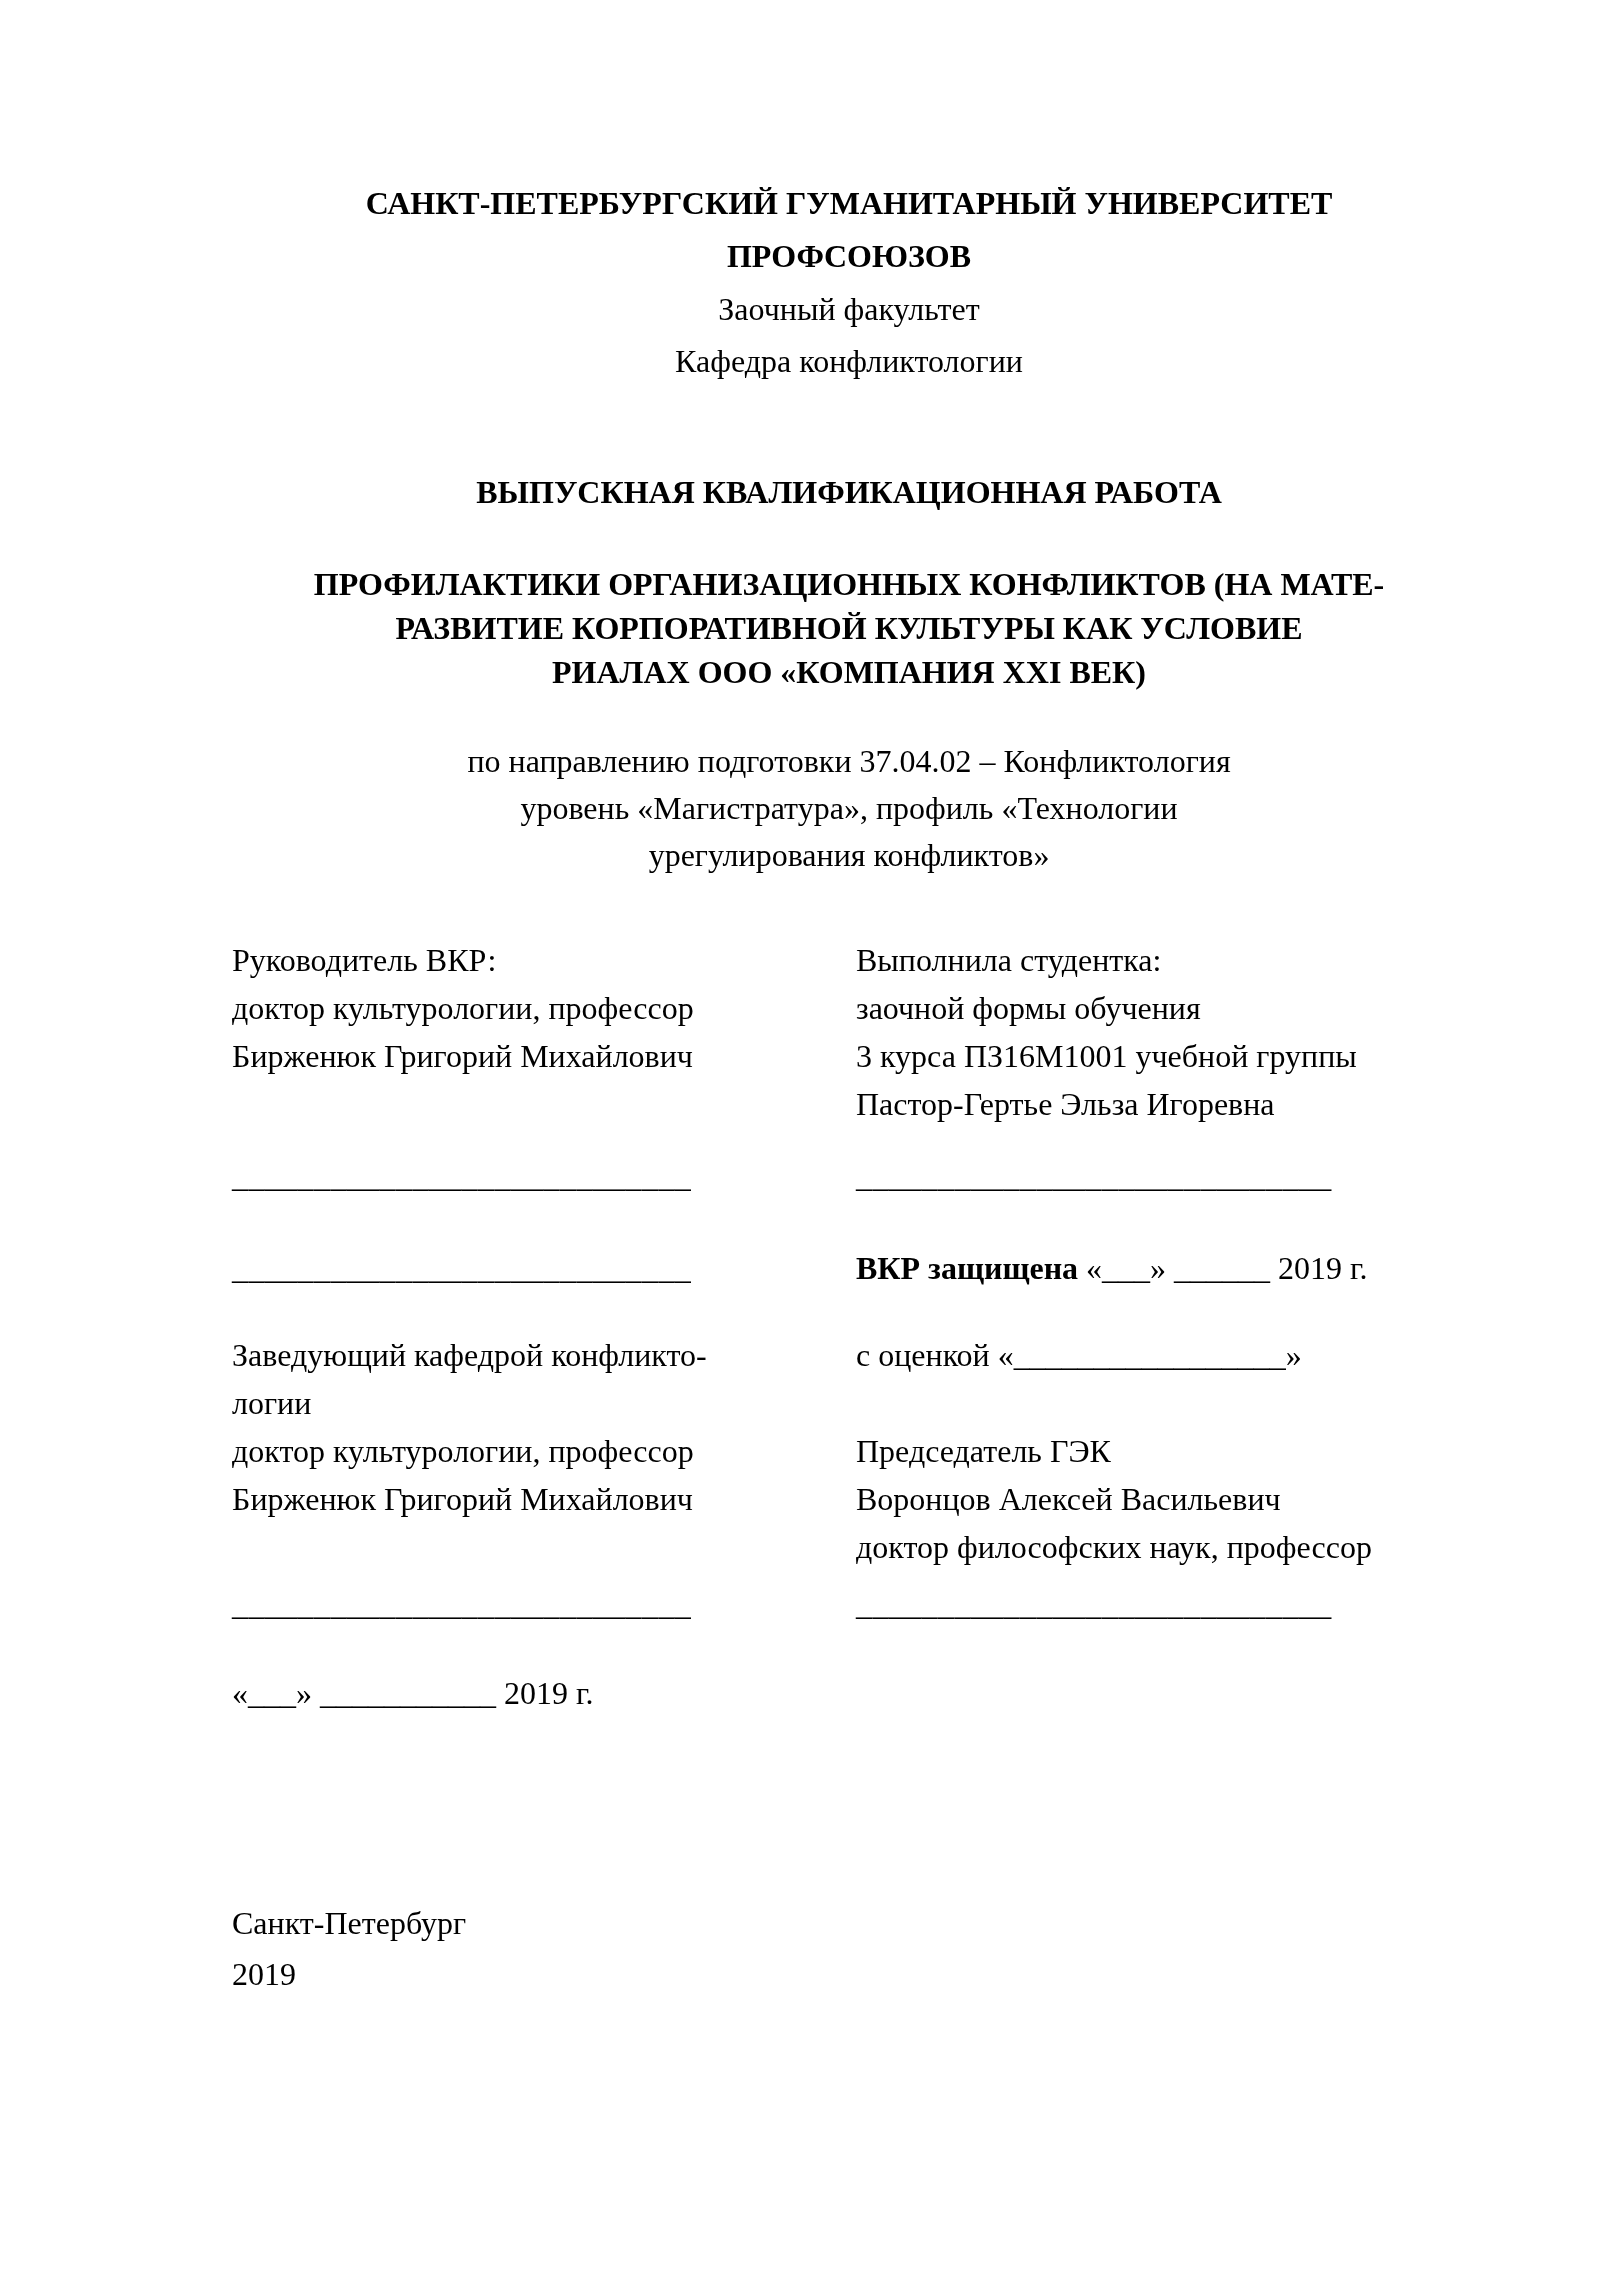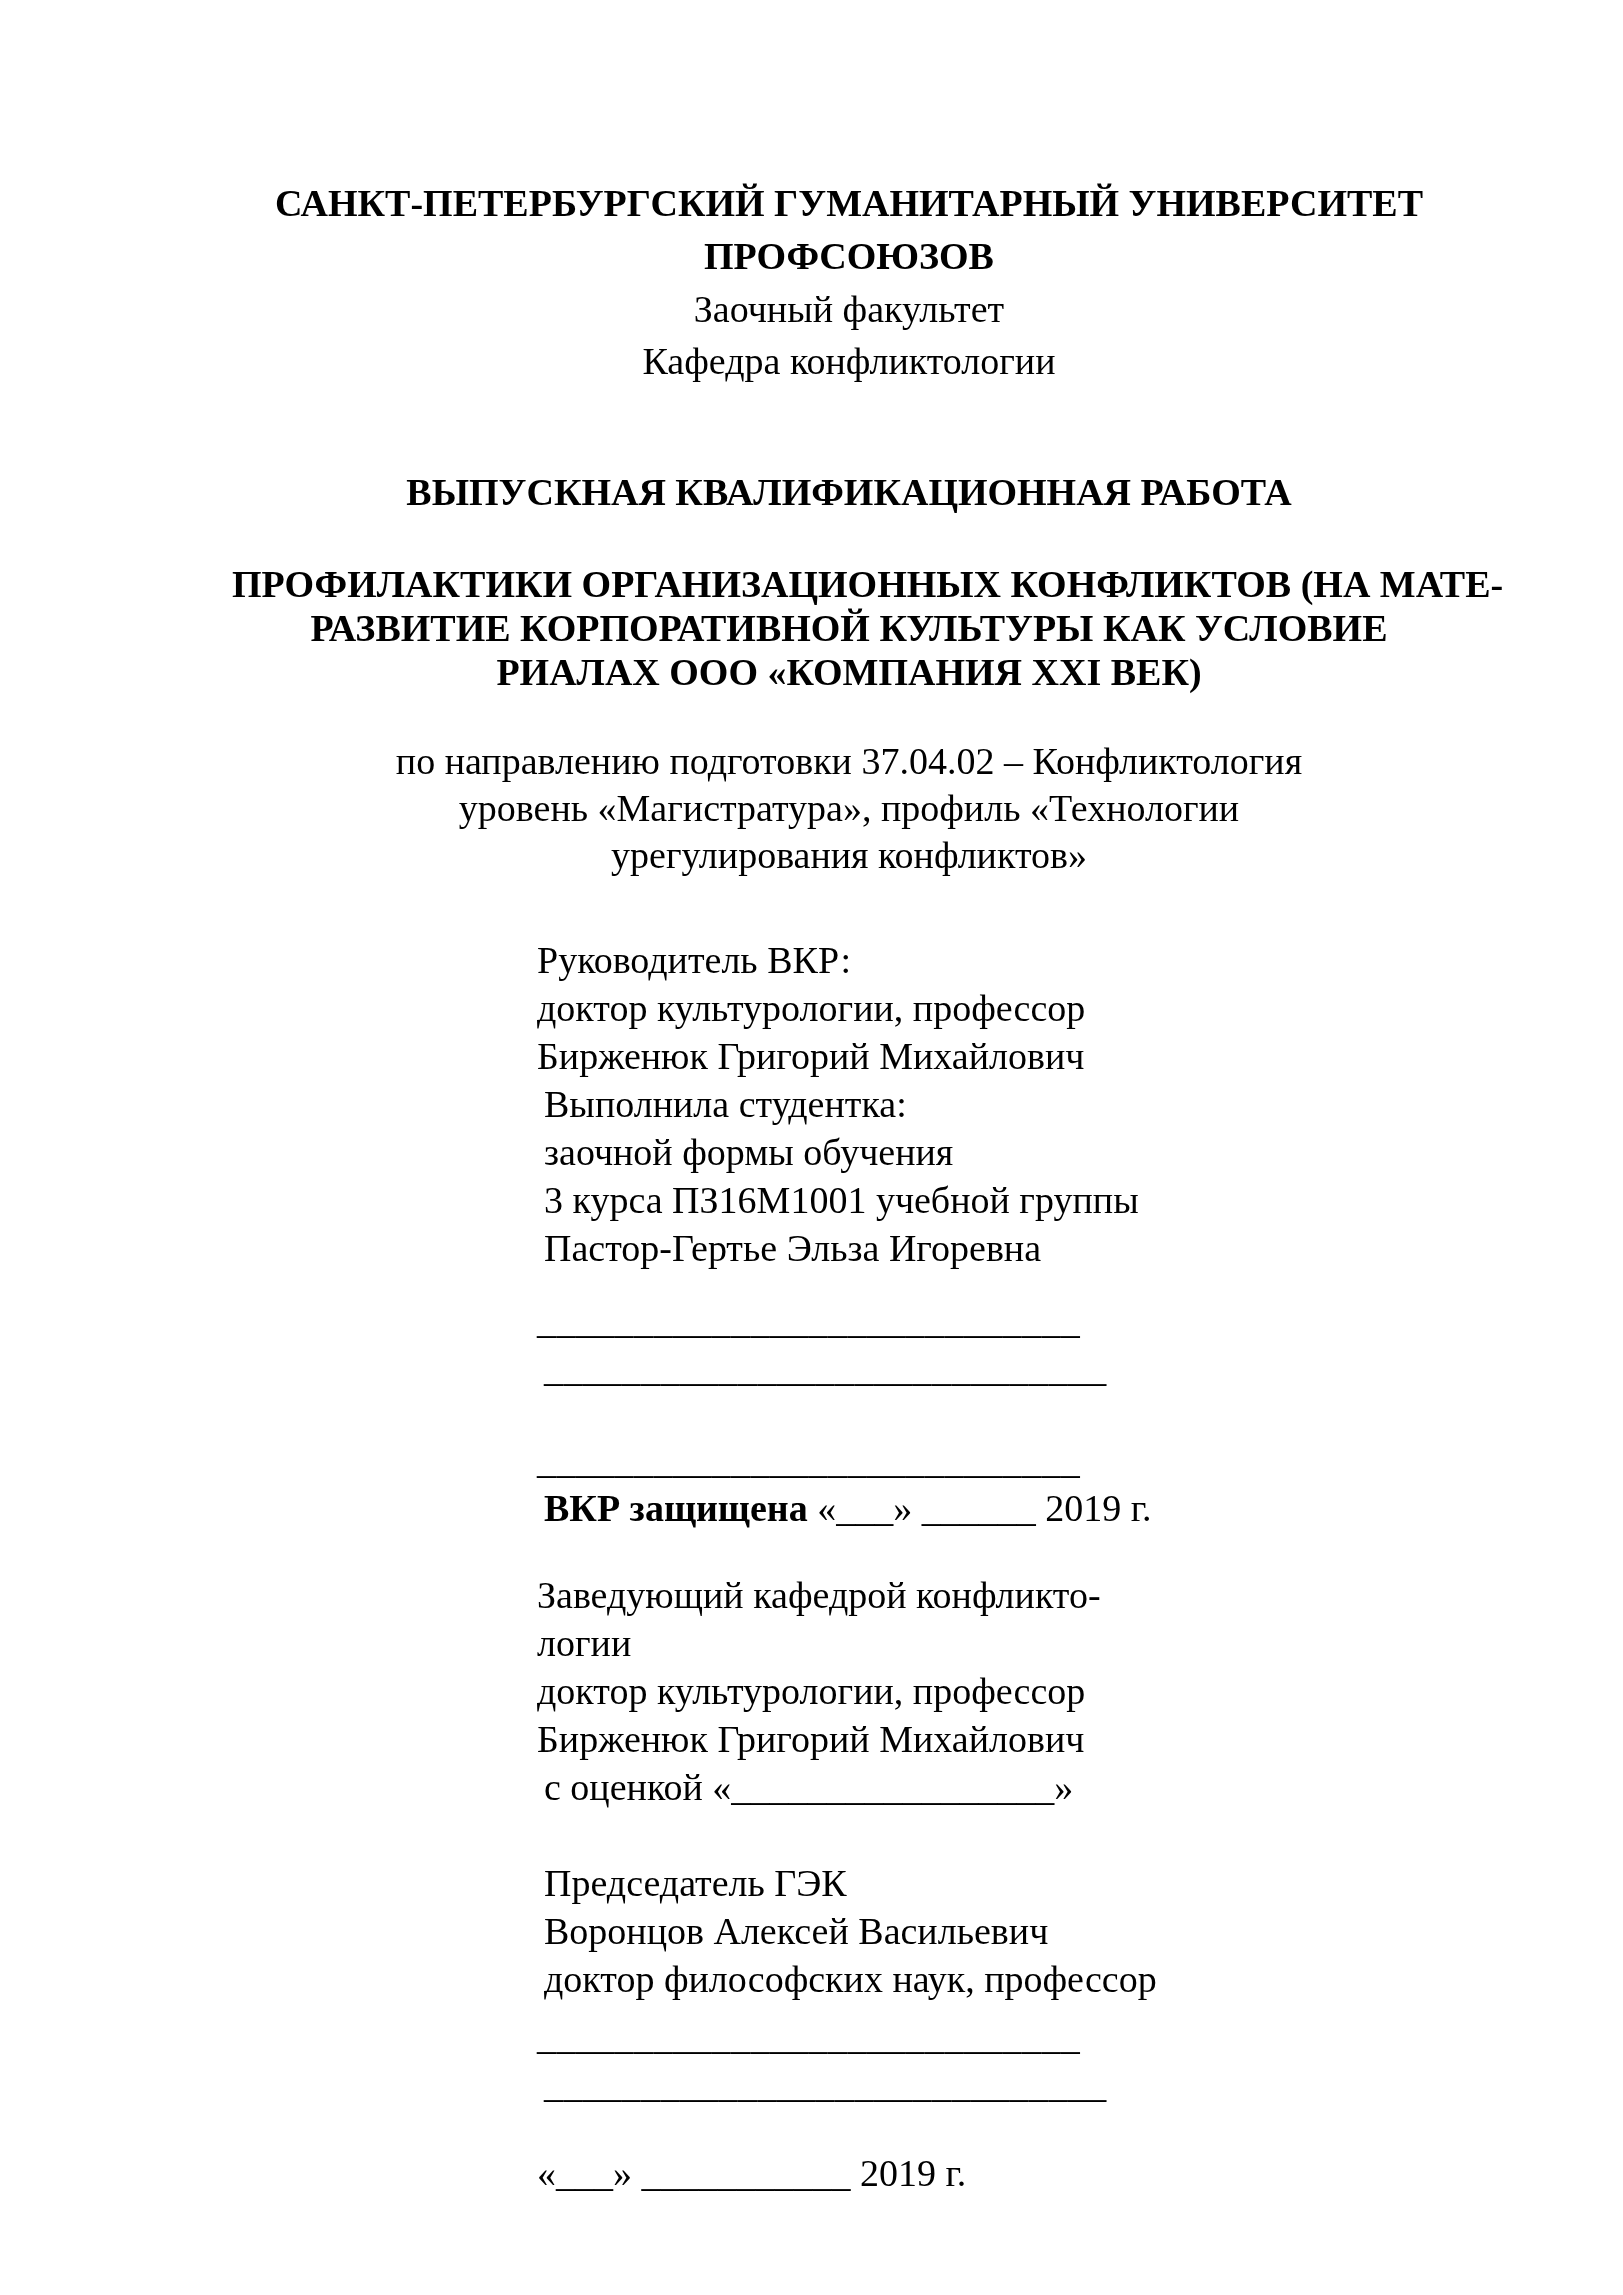--- a/index.html
+++ b/index.html
@@ -13,32 +13,32 @@
     font-family: "Liberation Serif", "DejaVu Serif", serif;
     color: #000000;
     -webkit-font-smoothing: antialiased;
   }
   .page {
     box-sizing: border-box;
     width: 1623px;
     height: 2295px;
     padding: 177px 157px 0 232px;
     overflow: hidden;
-    font-size: 38px;
+    font-size: 32px;
   }
   .centered { text-align: center; }
   .b { font-weight: bold; }
   .line { white-space: nowrap; }
   .university { font-weight: bold; line-height: 53px; }
   .subhead { line-height: 52px; }
   .work-type { font-weight: bold; margin-top: 79px; line-height: 52px; }
   .thesis-title { font-weight: bold; margin-top: 44px; line-height: 44px; }
   .program { margin-top: 44px; line-height: 47px; }
   .columns { margin-top: 57px; line-height: 48px; }
-  .row { display: flex; align-items: center; flex-direction: column; }
+  .row { display: flex; align-items: flex-start; }
   .cell-left { width: 561px; margin-right: 63px; flex-shrink: 0; }
   .cell-right { width: 610px; flex-shrink: 0; }
   .row-sig1 { margin-top: 23.6px; }
   .row-defended { margin-top: 44px; }
   .row-head-grade { margin-top: 39px; }
   .row-sig3 { margin-top: 9.4px; }
   .row-date { margin-top: 41px; }
   .blank { height: 48px; }
   .footer { margin-top: 181px; text-align: left; line-height: 51px; }
   .sig { letter-spacing: 0.4px; }

